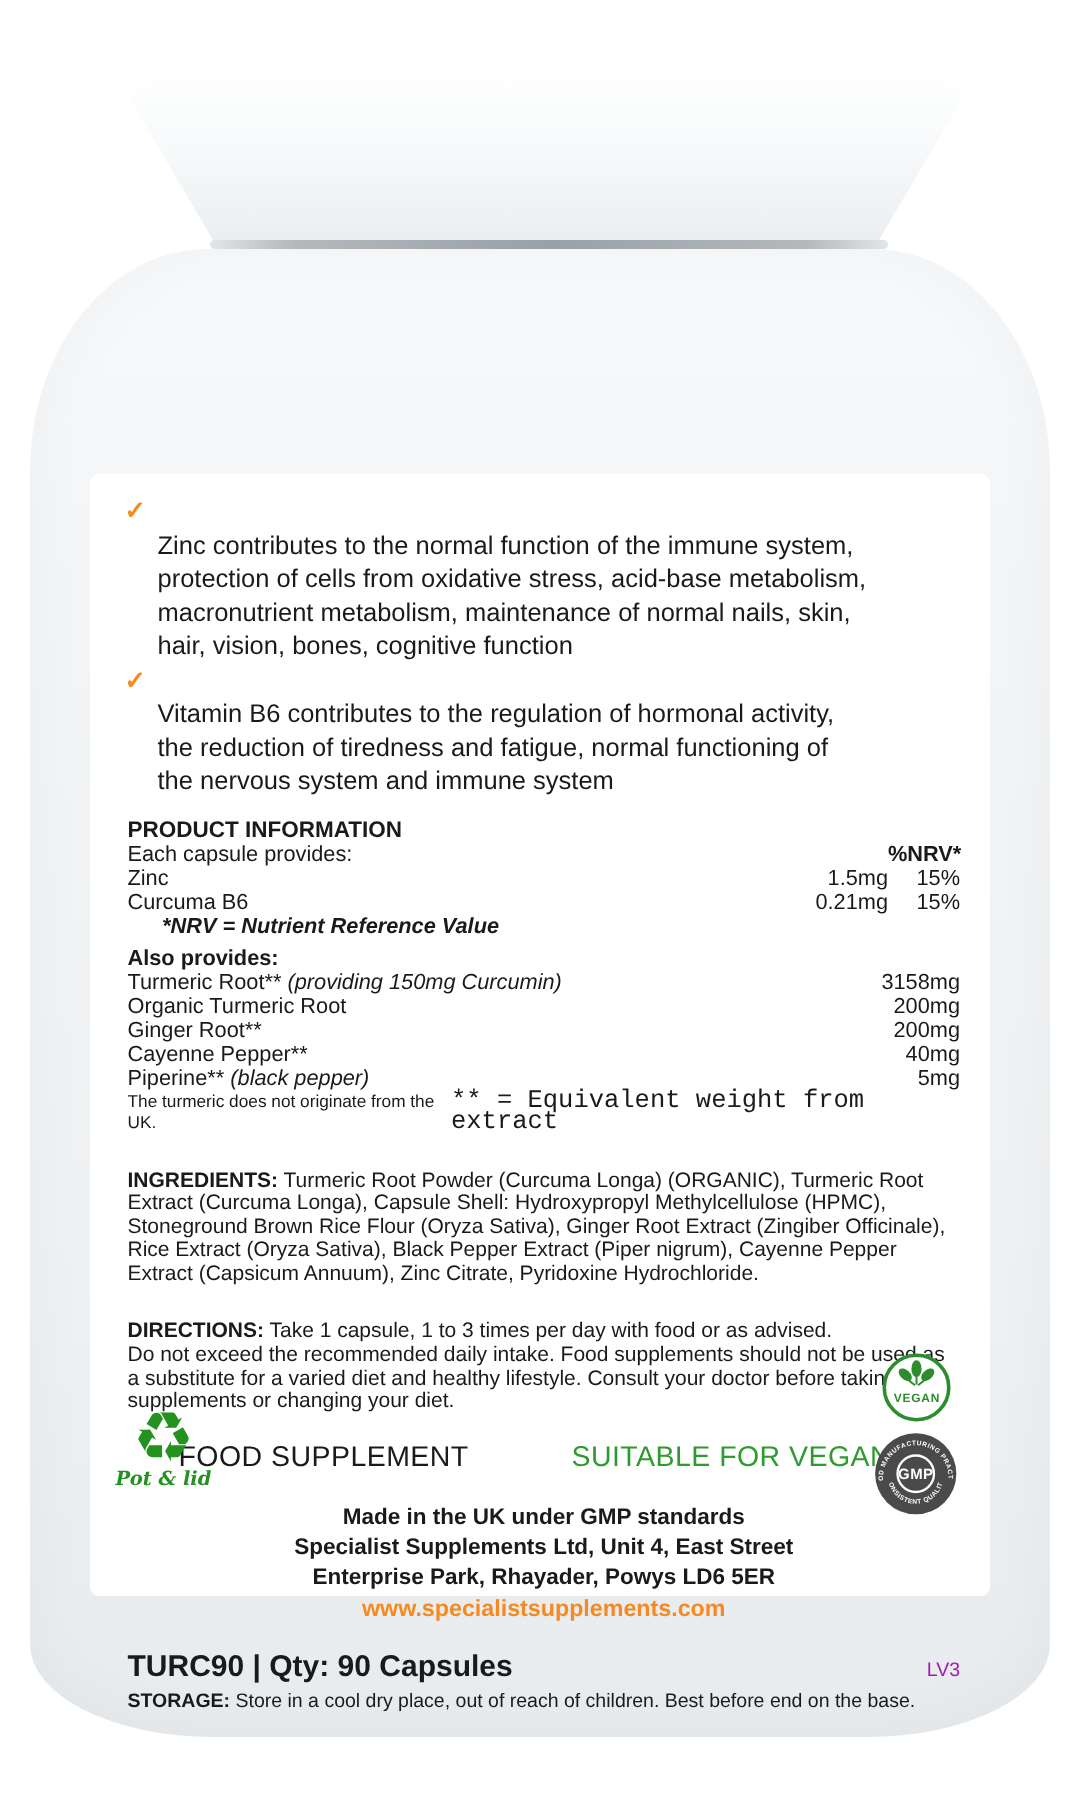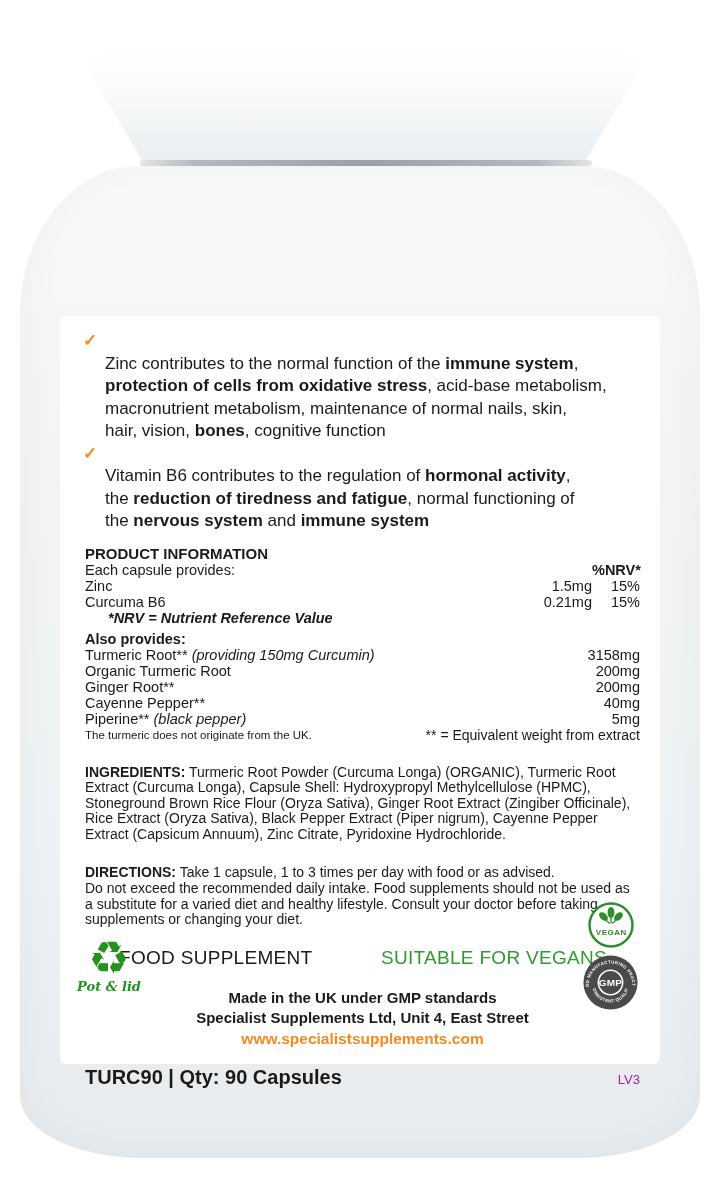--- a/index.html
+++ b/index.html
@@ -17,35 +17,35 @@
        border-radius:118px 118px 122px 122px / 148px 148px 62px 62px;
        box-shadow:inset 0 0 46px rgba(0,0,0,0.035);}
   .label{position:absolute;left:60px;top:316px;width:600px;height:748px;background:#ffffff;
        border-radius:6px;}
   .inner{position:relative;width:100%;height:100%;box-sizing:border-box;padding:14px 20px 0 25px;}
 
   
   .bullets{margin:0;padding:0;list-style:none;font-size:17px;line-height:22.5px;}
   .bullets li{position:relative;padding-left:20px;white-space:pre-line;}
   .check{position:absolute;left:-2px;top:0;font-weight:bold;font-size:17px;}
-  .bullets b{font-weight:bold;}
+  .bullets b{font-weight:normal;}
 
   
   .sec-head{font-weight:bold;font-size:15px;line-height:16px;margin-top:13px;}
   .prow{display:grid;grid-template-columns:1fr 70px 48px;font-size:14.5px;line-height:16px;}
   .prow .amt,.prow .nrv{text-align:right;}
   .nrv-head{font-weight:bold;}
   .footnote{font-weight:bold;font-style:italic;font-size:14.5px;line-height:16px;margin-left:23px;}
   .also-head{font-weight:bold;font-size:14.5px;line-height:16px;margin-top:5px;}
   .arow{display:grid;grid-template-columns:1fr 110px;font-size:14.5px;line-height:16px;}
   .arow .val{text-align:right;}
   .arow .note{font-style:italic;}
   .notes{display:flex;justify-content:space-between;align-items:flex-start;line-height:14px;margin-top:1px;}
   .note-l{font-size:11.5px;}
-  .note-r{font-size:14px;}
+  .note-r{font-size:17px;font-family:Liberation Mono, monospace;}
 
   
   .para{font-size:14px;line-height:15.6px;margin-top:23px;}
   .para b{font-weight:bold;}
   .pre{white-space:pre-line;}
 
   
   .supp-row{display:flex;justify-content:space-between;align-items:baseline;margin-top:18px;
             padding:0 33px 0 34px;font-size:19px;line-height:24px;letter-spacing:0.3px;}
 
@@ -146,28 +146,30 @@
 Do not exceed the recommended daily intake. Food supplements should not be used as a substitute for a varied diet and healthy lifestyle. Consult your doctor before taking supplements or changing your diet.</span></div>
 
       <div class="supp-row">
         <span>FOOD SUPPLEMENT</span>
         <span style="color:#2e9b2e;">SUITABLE FOR VEGANS</span>
       </div>
 
       <div class="company">
         <div>Made in the UK under GMP standards</div>
         <div>Specialist Supplements Ltd, Unit 4, East Street</div>
+        <div>Enterprise Park, Rhayader, Powys LD6 5ER</div>
         <div class="website" style="color:#f6891f;">www.specialistsupplements.com</div>
       </div>
 
       <div class="sku-row">
         <span class="sku">TURC90 | Qty: 90 Capsules</span>
         <span class="lv" style="color:#a21caf;">LV3</span>
       </div>
 
+      <div class="storage"><b>STORAGE:</b><span> Store in a cool dry place, out of reach of children. Best before end on the base.</span></div>
 
       <div class="recycle-wrap">
         <div class="recycle-glyph" style="color:#23921f;">♻</div>
         <div class="recycle-cap" style="color:#23921f;">Pot &amp; lid</div>
       </div>
 
       <svg class="badge-vegan" viewBox="0 0 48 48">
         <circle cx="24" cy="24" r="21.5" fill="#ffffff" stroke="#2d8c2d" stroke-width="2.4"></circle>
         <ellipse cx="24" cy="11.5" rx="3.4" ry="5.6" fill="#2d8c2d"></ellipse>
         <ellipse cx="16.5" cy="15.5" rx="3.2" ry="5.2" fill="#2d8c2d" transform="rotate(-48 16.5 15.5)"></ellipse>

